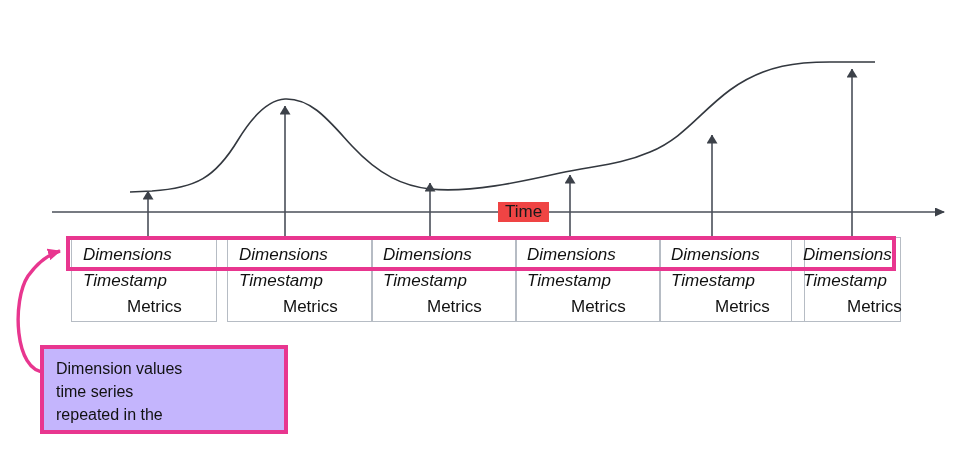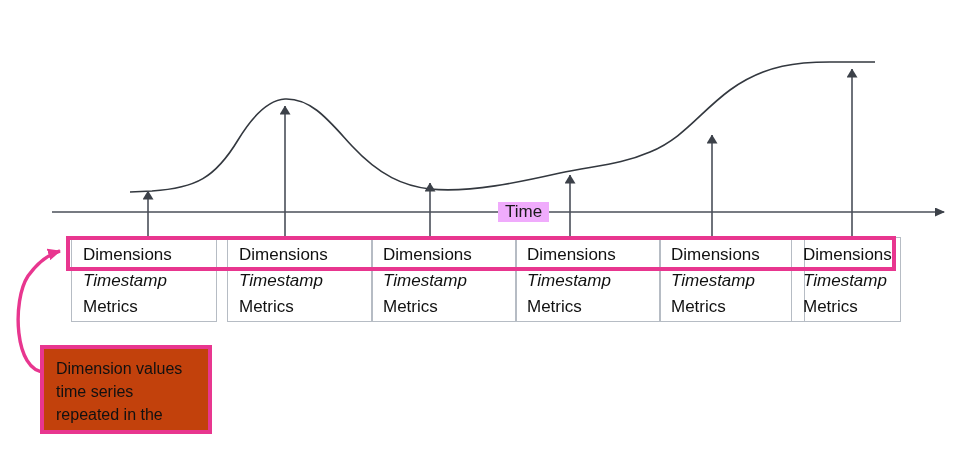--- a/index.html
+++ b/index.html
@@ -21,64 +21,64 @@
     position: absolute;
     left: 0;
     top: 0;
     width: 964px;
     height: 450px;
   }
   .axis-label {
     position: absolute;
     font-size: 17px;
     color: #1a1a1a;
-    background: #f0abfc;
+    background: #ef4444;
     padding: 0 7px;
     line-height: 20px;
     white-space: nowrap;
   }
   .record-box {
     position: absolute;
     box-sizing: border-box;
     border: 1px solid #b6bcc4;
     background: transparent;
     top: 237px;
     height: 85px;
   }
   .record-box .field {
     position: absolute;
     left: 11px;
     font-size: 17px;
     color: #111111;
     line-height: 20px;
     white-space: nowrap;
   }
-  .record-box .field.f0 { top: 7px; }
+  .record-box .field.f0 { top: 7px; font-style: italic; }
   .record-box .field.f1 { top: 33px; font-style: italic; }
-  .record-box .field.f2 { top: 59px; }
+  .record-box .field.f2 { top: 59px; margin-left: 44px; }
   #dimension-highlight {
     position: absolute;
     box-sizing: border-box;
     left: 66px;
     top: 236px;
     width: 830px;
     height: 35px;
     border: 4px solid #e8368f;
     background: transparent;
     pointer-events: none;
   }
   #callout-box {
     position: absolute;
     box-sizing: border-box;
     left: 40px;
     top: 345px;
-    width: 172px;
+    width: 248px;
     height: 89px;
     border: 4px solid #e8368f;
-    background: #c2410c;
+    background: #c4b5fd;
   }
   #callout-box .callout-text {
     position: absolute;
     left: 12px;
     top: 8px;
     font-size: 16px;
     line-height: 23px;
     color: #111111;
   }
 </style>

